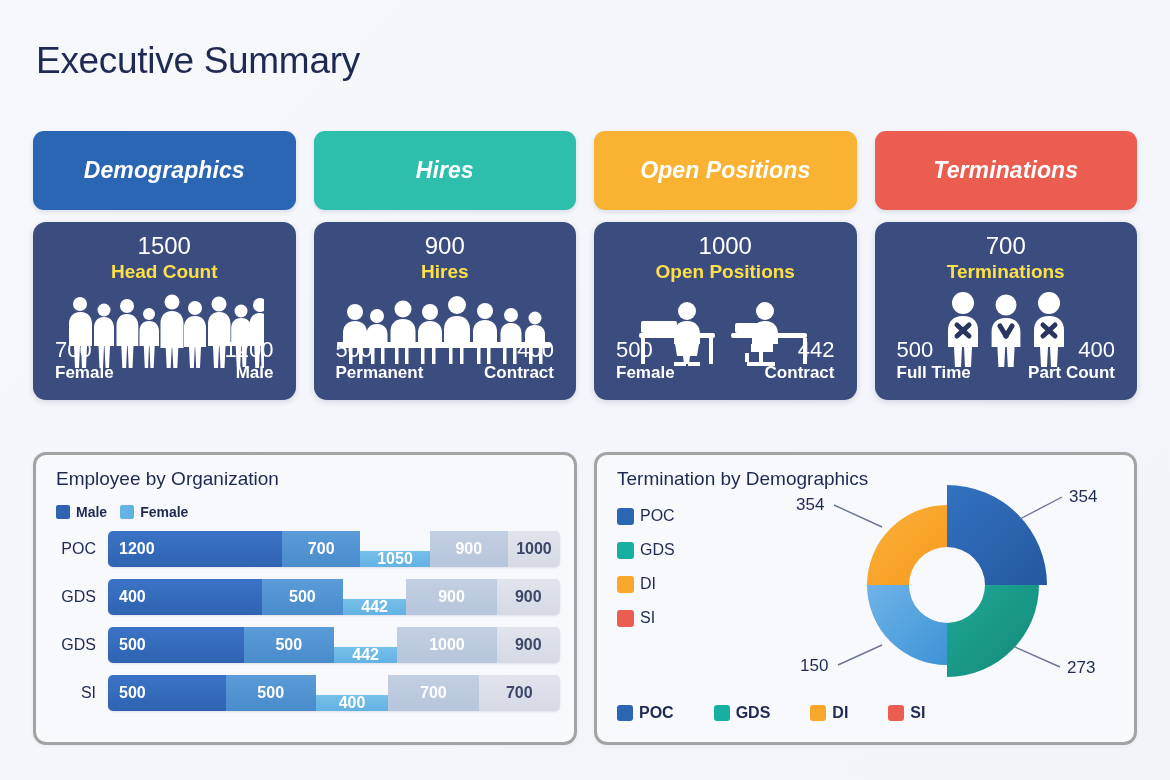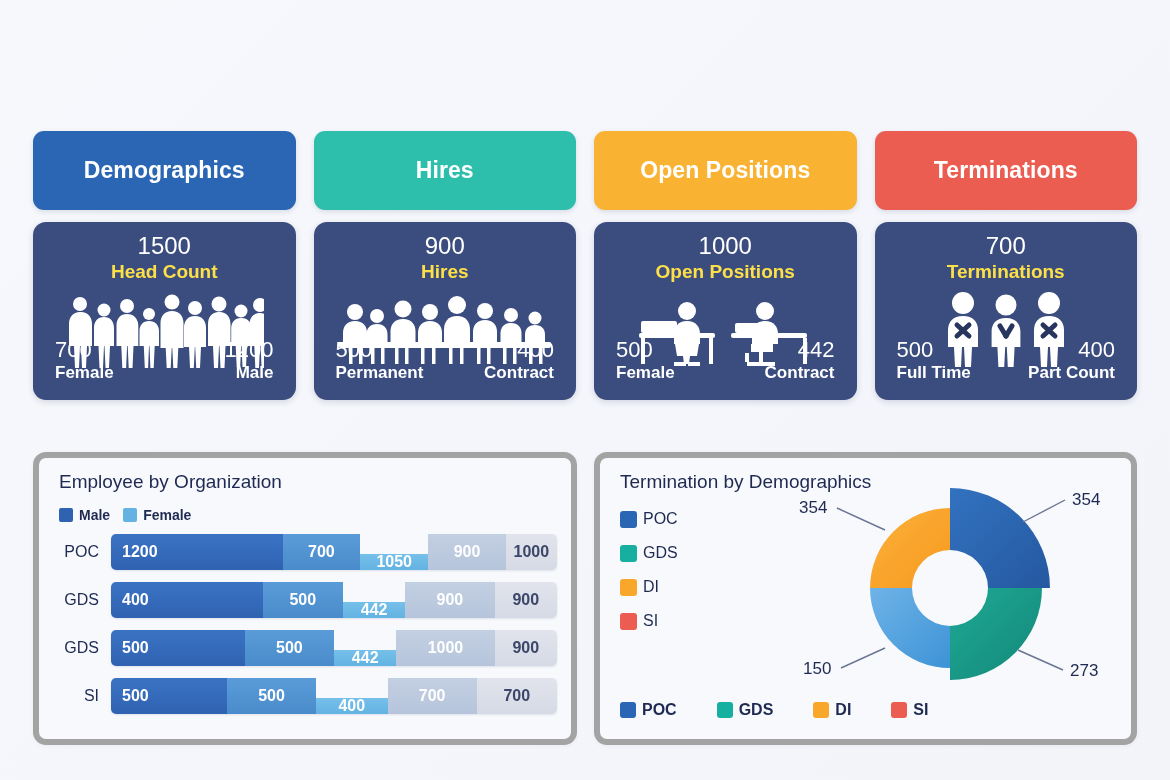--- a/index.html
+++ b/index.html
@@ -37,20 +37,21 @@
     flex: 1 1 0;
     border-radius: 11px;
     display: flex;
     align-items: center;
     justify-content: center;
     color: #ffffff;
     font-size: 23px;
     font-weight: 600;
     letter-spacing: 0.1px;
     box-shadow: 0 2px 5px rgba(30,45,90,0.13);
+    font-style: italic;
   }
 
   
   .kpi-row {
     position: absolute;
     left: 33px; top: 222px;
     width: 1104px; height: 178px;
     display: flex;
     gap: 18px;
   }
@@ -110,21 +111,21 @@
     font-size: 17px;
     color: #ffffff;
     font-weight: 600;
     line-height: 1.2;
   }
 
   
   .panel {
     position: absolute;
     background: #f8f9fc;
-    border: 6px solid #a3a3a3;
+    border: 3px solid #a3a3a3;
     border-radius: 13px;
     box-shadow: 0 1px 4px rgba(40,55,100,0.05);
   }
   #panel-left  { left: 33px;  top: 452px; width: 544px; height: 293px; }
   #panel-right { left: 594px; top: 452px; width: 543px; height: 293px; }
 
   .panel-title {
     position: absolute;
     left: 20px; top: 13px;
     font-size: 19px;
@@ -216,20 +217,21 @@
     gap: 40px;
   }
   .legend-bottom .legend-swatch { width: 16px; height: 16px; border-radius: 3px; }
   .legend-bottom .legend-text { font-size: 16px; font-weight: 600; }
 </style>
 </head>
 <body>
 
 <div class="page">
 
+  <div class="page-title">Executive Summary</div>
 
   <div class="tab-row">
     <div class="tab" id="tab0" style="background: rgb(43, 102, 180);">
       <span>Demographics</span>
     </div>
     <div class="tab" id="tab1" style="background: rgb(45, 191, 172);">
       <span>Hires</span>
     </div>
     <div class="tab" id="tab2" style="background: rgb(249, 178, 50);">
       <span>Open Positions</span>

